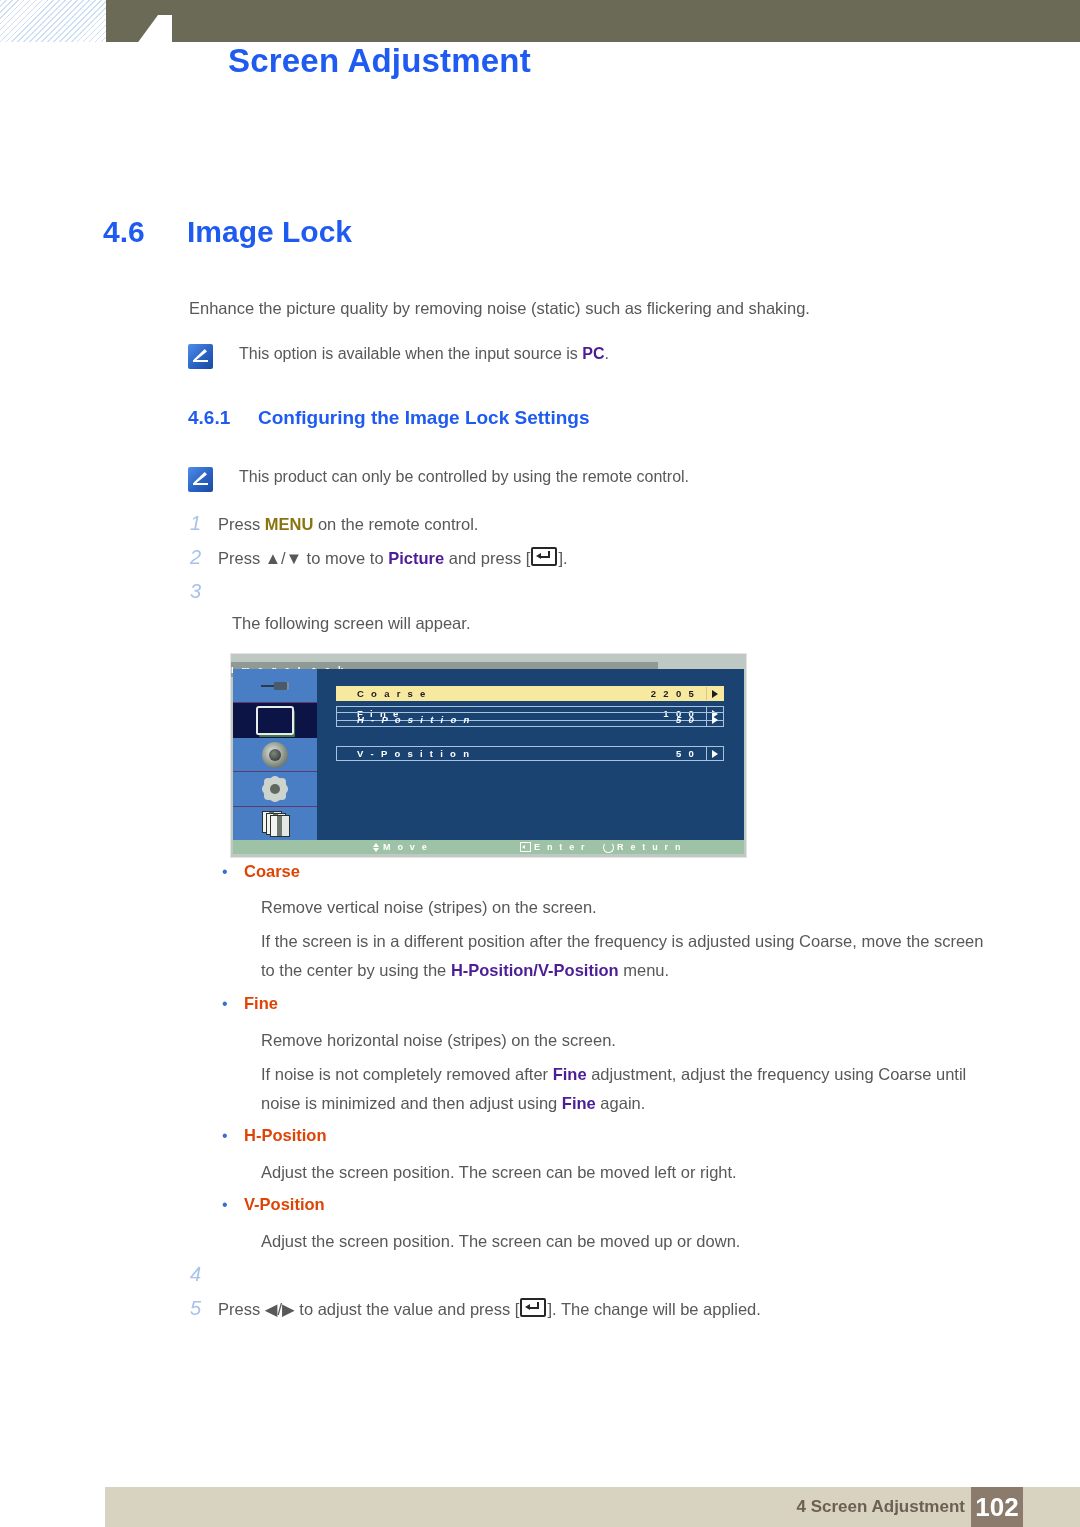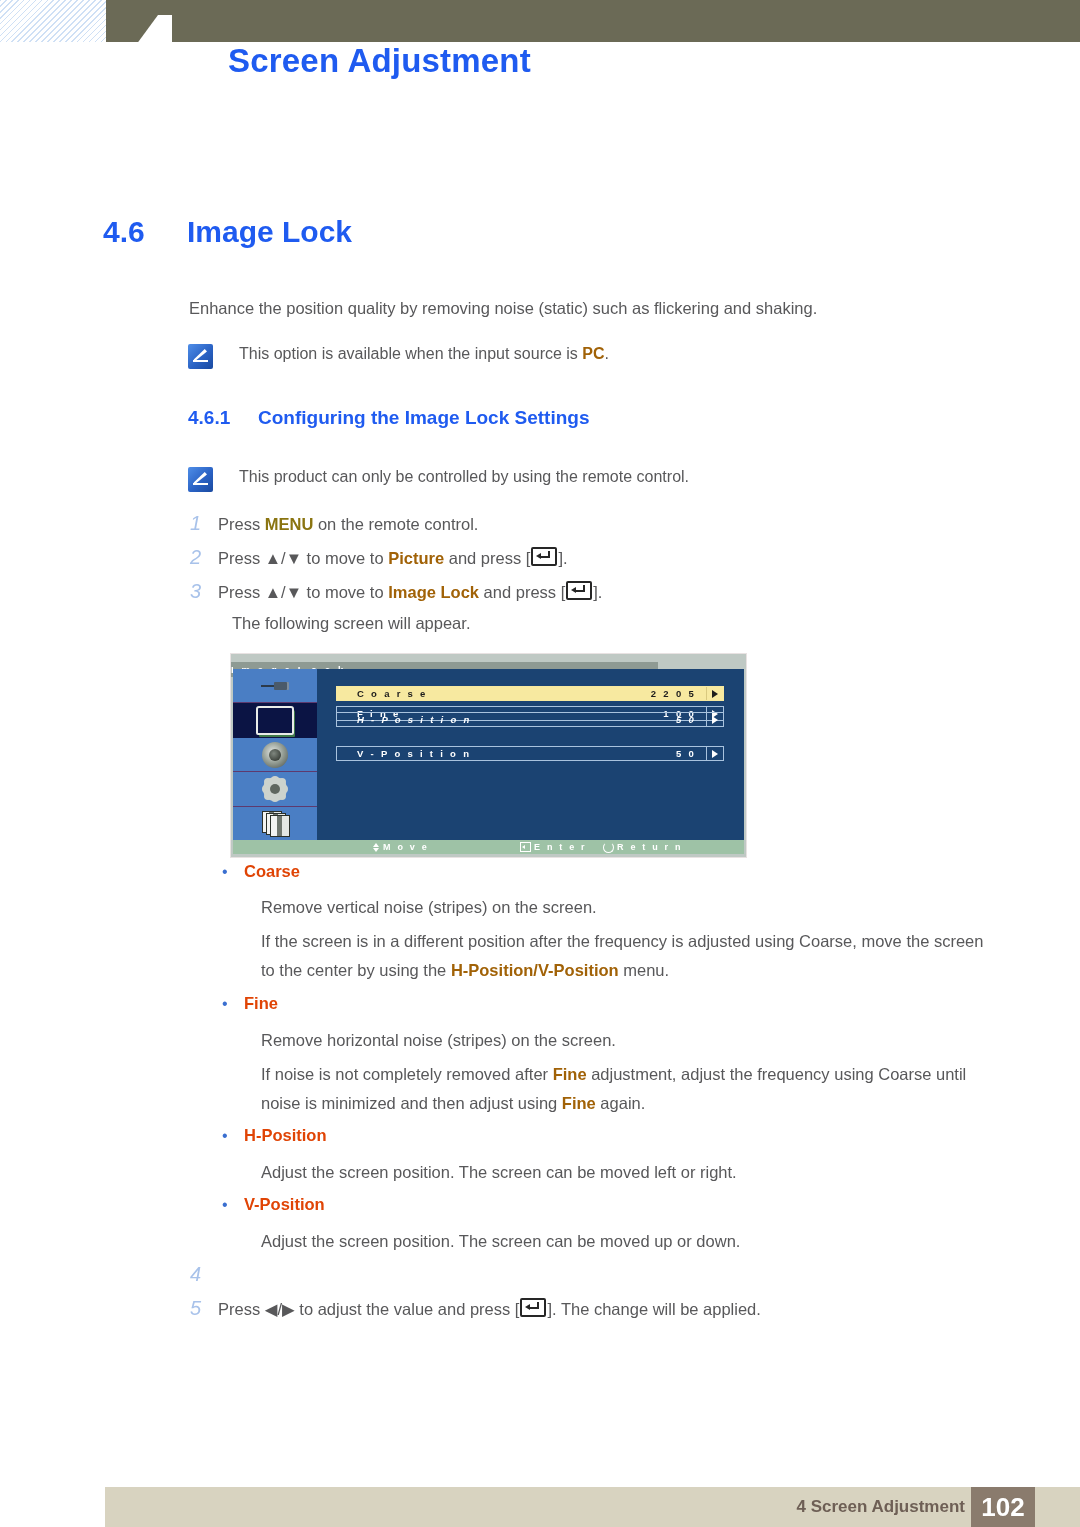--- a/index.html
+++ b/index.html
@@ -173,21 +173,21 @@
     position: absolute;
     left: 232px; top: 614px;
     font-size: 16.5px;
     color: #58585a;
     white-space: nowrap;
   }
   .s4 { left: 190px; top: 1263px; }
   .s5 { left: 190px; top: 1297px; }
 
   
-  .kw-orange { color: #a16207; font-weight: bold; }
+  .kw-orange { color: #4c1d95; font-weight: bold; }
   .kw-olive  { color: #8a7410; font-weight: bold; }
 
   
   .key-enter {
     display: inline-block;
     width: 22px;
     height: 15px;
     border: 2px solid #262626;
     border-radius: 2px;
     position: relative;
@@ -466,21 +466,21 @@
     right: 115px;
     top: 1497px;
     font-size: 17px;
     font-weight: bold;
     color: #6e5f55;
     white-space: nowrap;
   }
   .footer-page {
     position: absolute;
     left: 971px; top: 1487px;
-    width: 64px; height: 40px;
+    width: 52px; height: 40px;
     background: #8a7b6d;
     color: #ffffff;
     font-size: 26px;
     font-weight: bold;
     display: flex;
     align-items: center;
     justify-content: center;
   }
 </style>
 </head>
@@ -493,21 +493,21 @@
     <span class="stroke-diag"></span>
       <span class="stroke-vert"></span>
   </div>
   <div class="header-title">Screen Adjustment</div>
 </div>
 
 <div class="sec-head">
   <span class="num">4.6</span><span>Image Lock</span>
 </div>
 
-<div class="intro">Enhance the position quality by removing noise (static) such as flickering and shaking.</div>
+<div class="intro">Enhance the picture quality by removing noise (static) such as flickering and shaking.</div>
 
 <div class="note note-1">
   <span class="note-icon"></span>
   <span class="note-text"><span>This option is available when the input source is </span><span class="kw-orange">PC</span><span>.</span></span>
 </div>
 
 <div class="subsec-head">
   <span class="num">4.6.1</span><span>Configuring the Image Lock Settings</span>
 </div>
 
@@ -521,21 +521,20 @@
   <span class="step-body"><span>Press </span><span class="kw-olive">MENU</span><span> on the remote control.</span></span>
 </div>
 
 <div class="step s2">
   <span class="step-num">2</span>
   <span class="step-body"><span>Press ▲/▼ to move to </span><span class="kw-orange">Picture</span><span> and press [</span><span class="key-enter"></span><span>].</span></span>
 </div>
 
 <div class="step s3">
   <span class="step-num">3</span>
-  <span class="step-body"><span>Press ▲/▼ to move to </span><span class="kw-orange">Image Lock</span><span> and press [</span><span class="key-enter"></span><span>].</span></span>
 </div>
 
 <div class="s3b">The following screen will appear.</div>
 
 <div class="osd">
   <div class="osd-title">I m a g e   L o c k</div>
 
   <div class="osd-sidebar">
     <div class="osd-icon-cell">
       <span class="ic-plug"></span>

